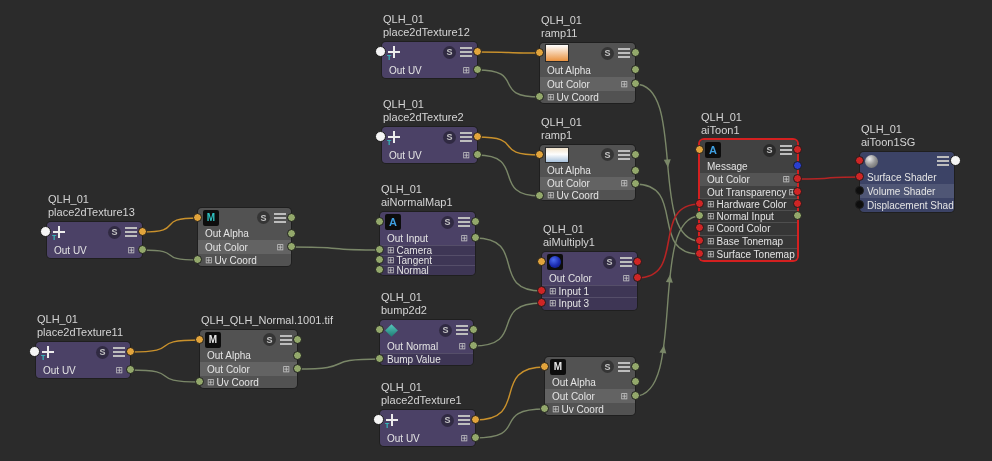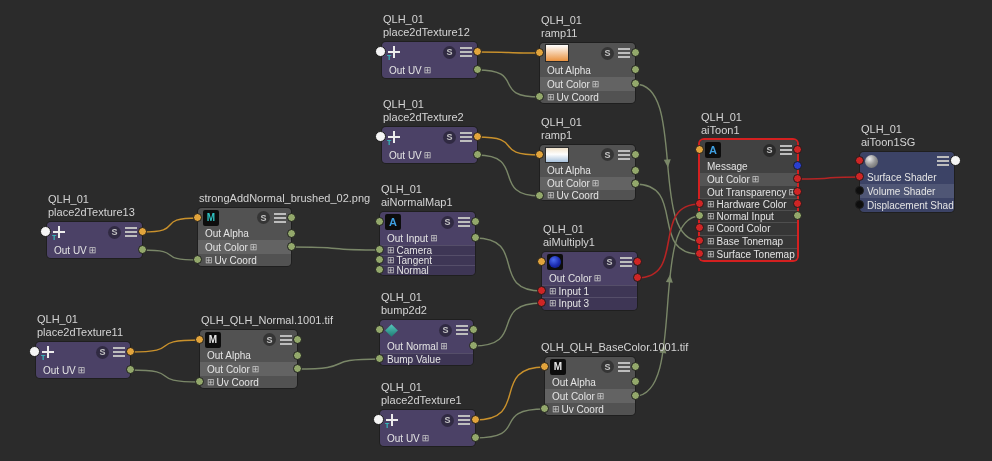--- a/index.html
+++ b/index.html
@@ -14,21 +14,21 @@
   .sg .body{background:#3c4366;}
   .selected{box-shadow:0 0 0 2px #d42020;}
   .nlabel{position:absolute;font-size:11px;line-height:13px;color:#d4d4d4;white-space:nowrap;}
   .nhead{height:20px;display:flex;align-items:center;padding:0 5px;gap:4px;}
   .nhead18{height:18px;}
   .sp{flex:1;}
   .sbadge{width:13px;height:13px;border-radius:50%;background:rgba(0,0,0,.35);color:#c4c4c4;
           font-size:9px;font-weight:bold;display:flex;align-items:center;justify-content:center;flex:none;}
   .stack{width:12px;height:10px;flex:none;background:repeating-linear-gradient(to bottom,#bdbdbd 0 2px,transparent 2px 4px);}
   .nrow{display:flex;align-items:center;font-size:10px;color:#e4e4e4;padding:0 7px;position:relative;gap:2px;white-space:nowrap;}
-  .out{justify-content:flex-start;}
+  .out{justify-content:space-between;}
   .lite{background:rgba(255,255,255,.10);}
   .band{background:rgba(0,0,0,.16);box-shadow:inset 0 1px 0 rgba(255,255,255,.12);}.r10{height:10px}.r12{height:12px}.r13{height:13px}.r14{height:14px}.r16{height:16px}
   .exp{font-size:9px;color:#c8c8c8;line-height:1;}
   .port{position:absolute;width:7px;height:7px;border:1px solid #1d1d1d;border-radius:50%;z-index:3;}
   .pl{left:-5px}.pr{right:-5px}
   .orange{background:#e2a43c}.green{background:#93a86b}.red{background:#cf2525}
   .blue{background:#2a3fd0}.black{background:#0e0e0e}
   .white{background:#f5f5f5;width:9px;height:9px}
   .pl.white{left:-7px}.pr.white{right:-7px}
   .icon16{width:16px;height:16px;flex:none;display:flex;align-items:center;justify-content:center;border-radius:2px;}
@@ -202,23 +202,20 @@
           <span>Out UV</span>
           <span class="exp">⊞</span>
         </div>
   </div>
   <span class="port pl white" style="top:4px"></span>
   <span class="port pr orange" style="top:5px"></span>
   <span class="port pr green" style="top:23px"></span>
 </div>
 
 <div class="node gray" style="left:198px;top:208px;width:93px;height:58px">
-  <div class="nlabel" style="left:1px;top:-16px">
-    <div>strongAddNormal_brushed_02.png</div>
-  </div>
   <div class="body">
     <div class="nhead" style="height:19px">
       <span class="icon16 dark">
             <span class="m-teal">M</span>
           </span>
       <span class="sp"></span>
       <span class="sbadge">S</span>
       <span class="stack"></span>
     </div>
     <div class="nrow r13 out">
@@ -413,23 +410,20 @@
           <span>Out UV</span>
           <span class="exp">⊞</span>
         </div>
   </div>
   <span class="port pl white" style="top:4px"></span>
   <span class="port pr orange" style="top:5px"></span>
   <span class="port pr green" style="top:23px"></span>
 </div>
 
 <div class="node gray" style="left:545px;top:357px;width:90px;height:58px">
-  <div class="nlabel" style="left:-4px;top:-16px">
-    <div>QLH_QLH_BaseColor.1001.tif</div>
-  </div>
   <div class="body">
     <div class="nhead" style="height:19px">
       <span class="icon16 dark">
             <span class="m-white">M</span>
           </span>
       <span class="sp"></span>
       <span class="sbadge">S</span>
       <span class="stack"></span>
     </div>
     <div class="nrow r13 out">

